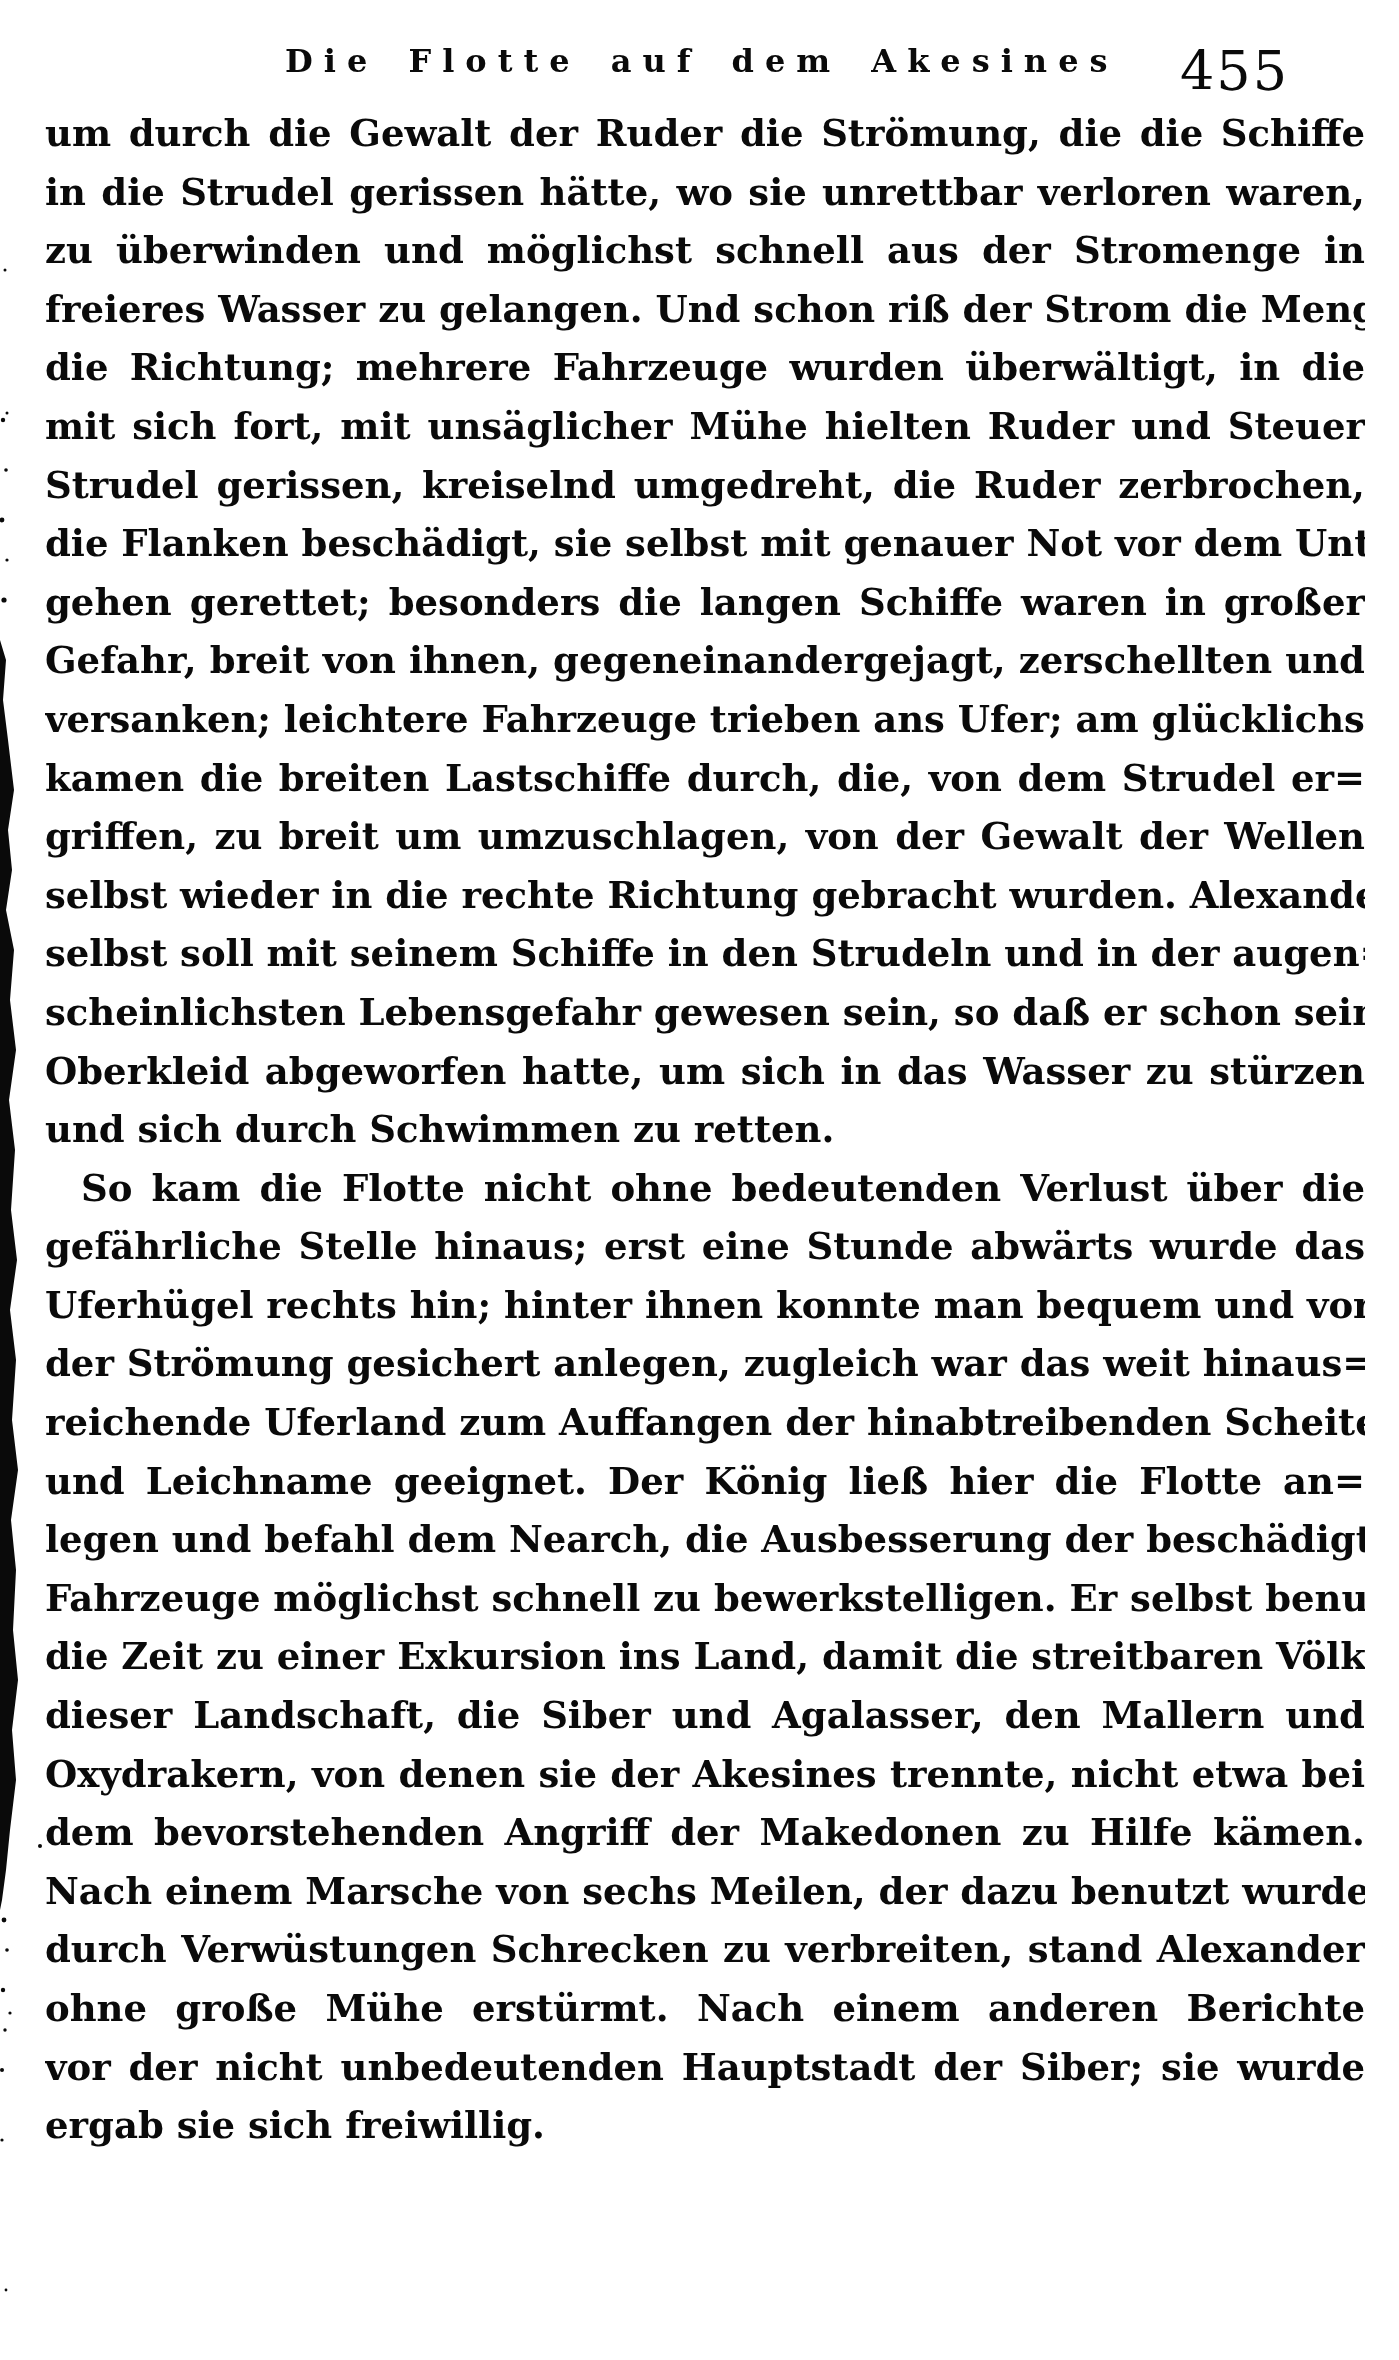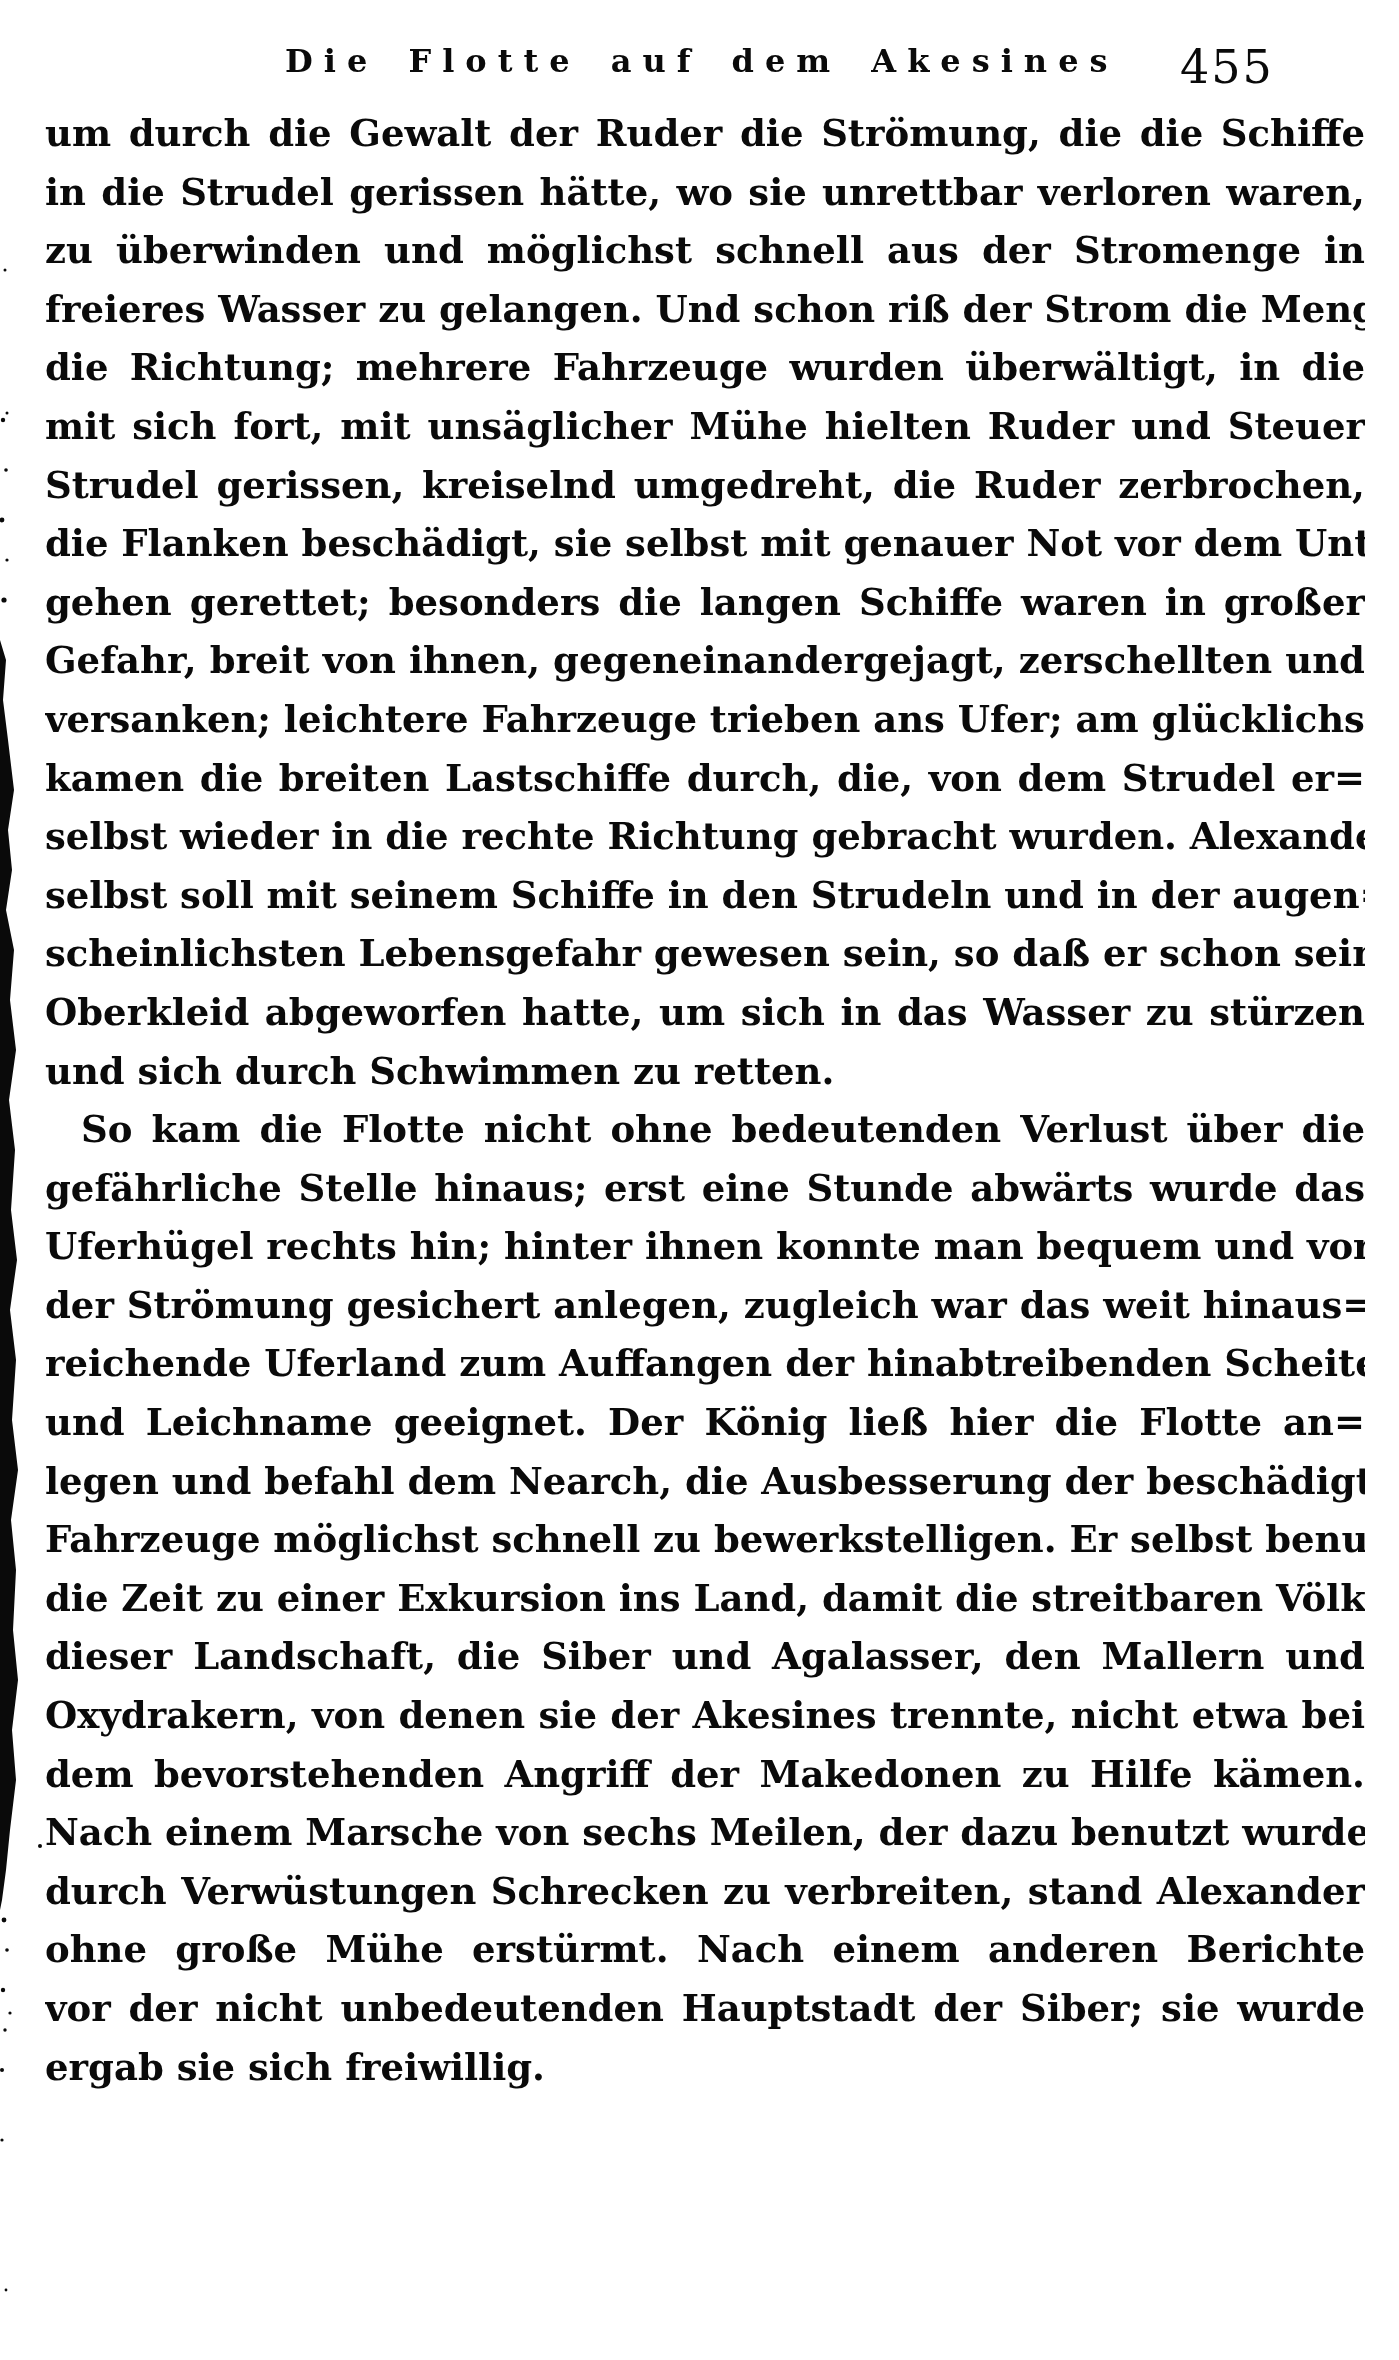--- a/index.html
+++ b/index.html
@@ -16,21 +16,21 @@
     left: 285px; top: 42px;
     font-size: 32px;
     font-weight: 700;
     letter-spacing: 11px;
     word-spacing: 8px;
     white-space: nowrap;
   }
   .page-number {
     position: absolute;
     left: 1180px; top: 40px;
-    font-size: 46px;
+    font-size: 54px;
     font-weight: 400;
     letter-spacing: 2px;
   }
   .body-text {
     position: absolute;
     left: 45px; top: 104px;
     width: 1320px;
   }
   .line {
     height: 58.6px;
@@ -88,20 +88,21 @@
   <div class="line">zu überwinden und möglichst schnell aus der Stromenge in</div>
   <div class="line">freieres Wasser zu gelangen. Und schon riß der Strom die Menge</div>
   <div class="line">die Richtung; mehrere Fahrzeuge wurden überwältigt, in die</div>
   <div class="line">mit sich fort, mit unsäglicher Mühe hielten Ruder und Steuer</div>
   <div class="line">Strudel gerissen, kreiselnd umgedreht, die Ruder zerbrochen,</div>
   <div class="line">die Flanken beschädigt, sie selbst mit genauer Not vor dem Unter=</div>
   <div class="line">gehen gerettet; besonders die langen Schiffe waren in großer</div>
   <div class="line">Gefahr, breit von ihnen, gegeneinandergejagt, zerschellten und</div>
   <div class="line">versanken; leichtere Fahrzeuge trieben ans Ufer; am glücklichsten</div>
   <div class="line">kamen die breiten Lastschiffe durch, die, von dem Strudel er=</div>
+  <div class="line">griffen, zu breit um umzuschlagen, von der Gewalt der Wellen</div>
   <div class="line">selbst wieder in die rechte Richtung gebracht wurden. Alexander</div>
   <div class="line">selbst soll mit seinem Schiffe in den Strudeln und in der augen=</div>
   <div class="line">scheinlichsten Lebensgefahr gewesen sein, so daß er schon sein</div>
   <div class="line">Oberkleid abgeworfen hatte, um sich in das Wasser zu stürzen</div>
   <div class="line para-end">und sich durch Schwimmen zu retten.</div>
   <div class="line indent">So kam die Flotte nicht ohne bedeutenden Verlust über die</div>
   <div class="line">gefährliche Stelle hinaus; erst eine Stunde abwärts wurde das</div>
   <div class="line">Uferhügel rechts hin; hinter ihnen konnte man bequem und vor</div>
   <div class="line">der Strömung gesichert anlegen, zugleich war das weit hinaus=</div>
   <div class="line">reichende Uferland zum Auffangen der hinabtreibenden Scheiter</div>

